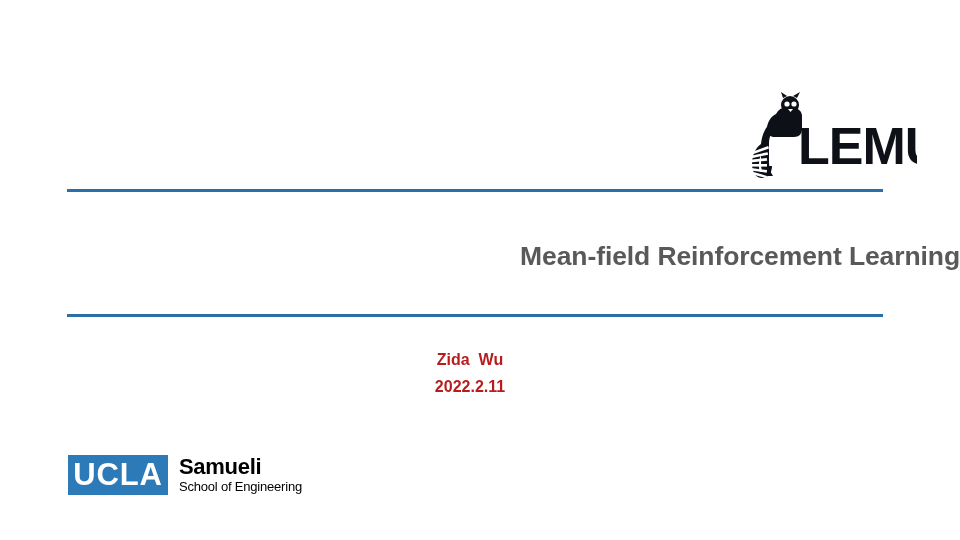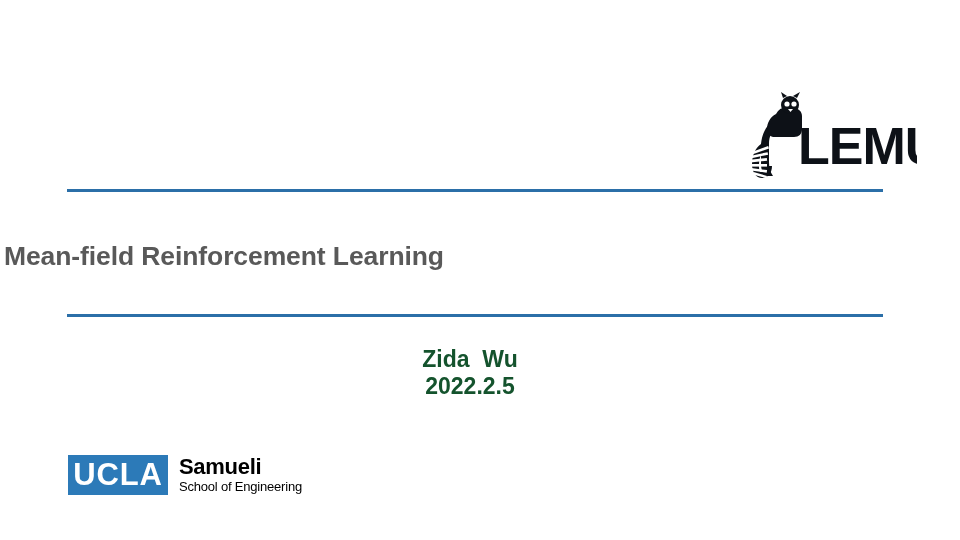--- a/index.html
+++ b/index.html
@@ -37,46 +37,46 @@
     width: 816px;
     height: 3px;
     background: #2B6FA8;
   }
   .rule-top { top: 189px; }
   .rule-bottom { top: 314px; }
 
   
   .title-block {
     position: absolute;
-    left: 4px;
+    left: 16px;
     top: 236px;
     width: 944px;
-    text-align: left;
+    text-align: right;
   }
   .title {
     font-size: 26.5px;
     font-weight: bold;
     color: #595959;
     letter-spacing: -0.1px;
     line-height: 40px;
     white-space: nowrap;
   }
 
   
   .meta-block {
     position: absolute;
     left: 0;
     top: 346px;
     width: 940px;
     text-align: center;
   }
   .meta-line {
-    font-size: 23px;
+    font-size: 16px;
     font-weight: bold;
-    color: #14532d;
+    color: #b91c1c;
     line-height: 27px;
     white-space: pre;
   }
 
   
   .ucla-lockup {
     position: absolute;
     left: 68px;
     top: 455px;
     display: flex;
@@ -164,21 +164,21 @@
 
   <div class="rule rule-top"></div>
   <div class="rule rule-bottom"></div>
 
   <div class="title-block">
     <div class="title">Mean-field Reinforcement Learning</div>
   </div>
 
   <div class="meta-block">
     <div class="meta-line">Zida  Wu</div>
-    <div class="meta-line">2022.2.5</div>
+    <div class="meta-line">2022.2.11</div>
   </div>
 
   <div class="ucla-lockup">
     <div class="ucla-box">
       <span class="ucla-box-text">UCLA</span>
     </div>
     <div class="samueli-text">
       <span class="samueli-name">Samueli</span>
       <span class="samueli-sub">School of Engineering</span>
     </div>

